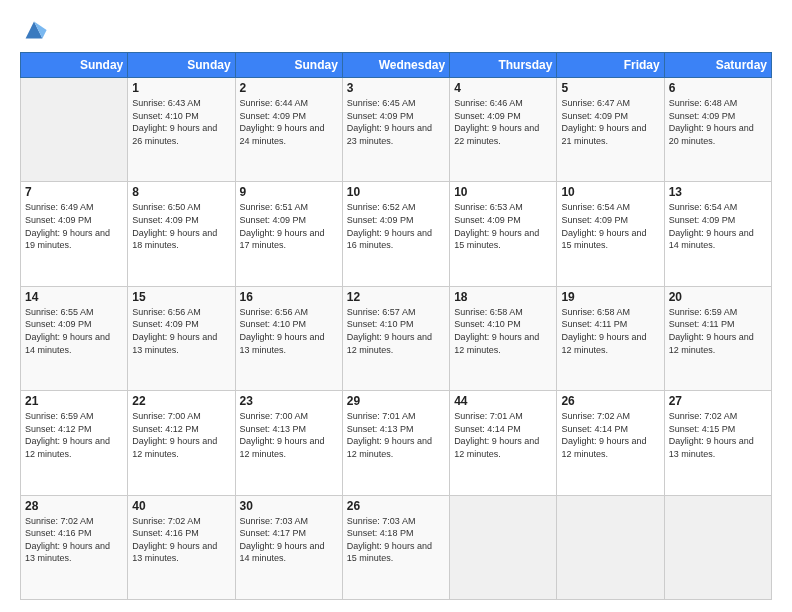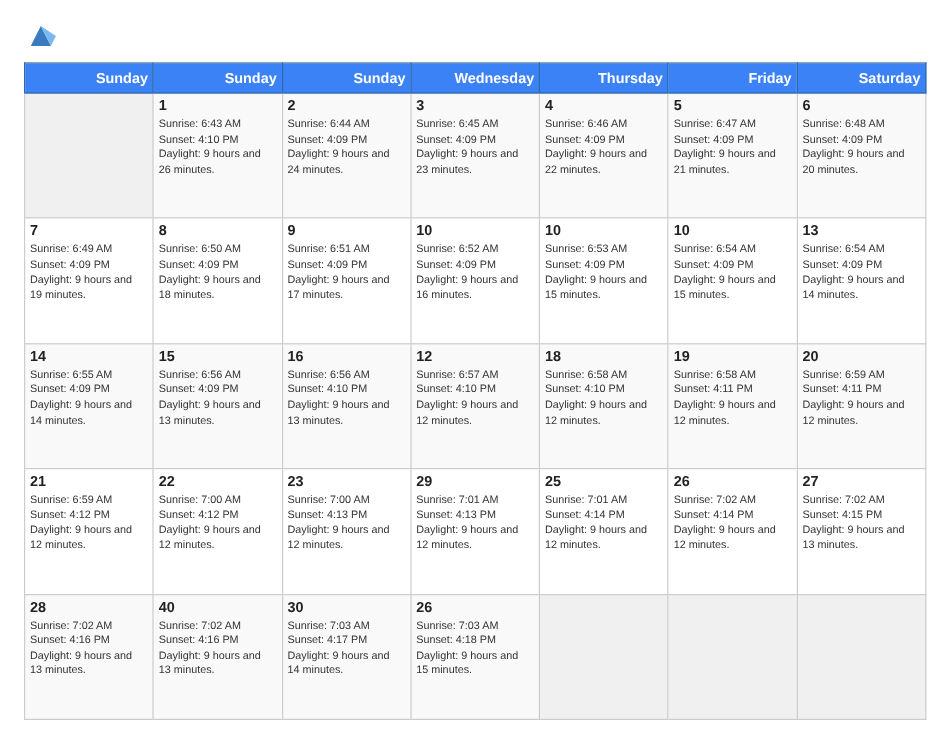--- a/index.html
+++ b/index.html
@@ -233,21 +233,21 @@
           </td>
           <td>
             <span class="day-number">23</span>
             <div class="day-info">Sunrise: 7:00 AM<br>Sunset: 4:13 PM<br>Daylight: 9 hours and<br>12 minutes.</div>
           </td>
           <td>
             <span class="day-number">29</span>
             <div class="day-info">Sunrise: 7:01 AM<br>Sunset: 4:13 PM<br>Daylight: 9 hours and<br>12 minutes.</div>
           </td>
           <td>
-            <span class="day-number">25</span>
+            <span class="day-number">44</span>
             <div class="day-info">Sunrise: 7:01 AM<br>Sunset: 4:14 PM<br>Daylight: 9 hours and<br>12 minutes.</div>
           </td>
           <td>
             <span class="day-number">26</span>
             <div class="day-info">Sunrise: 7:02 AM<br>Sunset: 4:14 PM<br>Daylight: 9 hours and<br>12 minutes.</div>
           </td>
           <td>
             <span class="day-number">27</span>
             <div class="day-info">Sunrise: 7:02 AM<br>Sunset: 4:15 PM<br>Daylight: 9 hours and<br>13 minutes.</div>
           </td>

